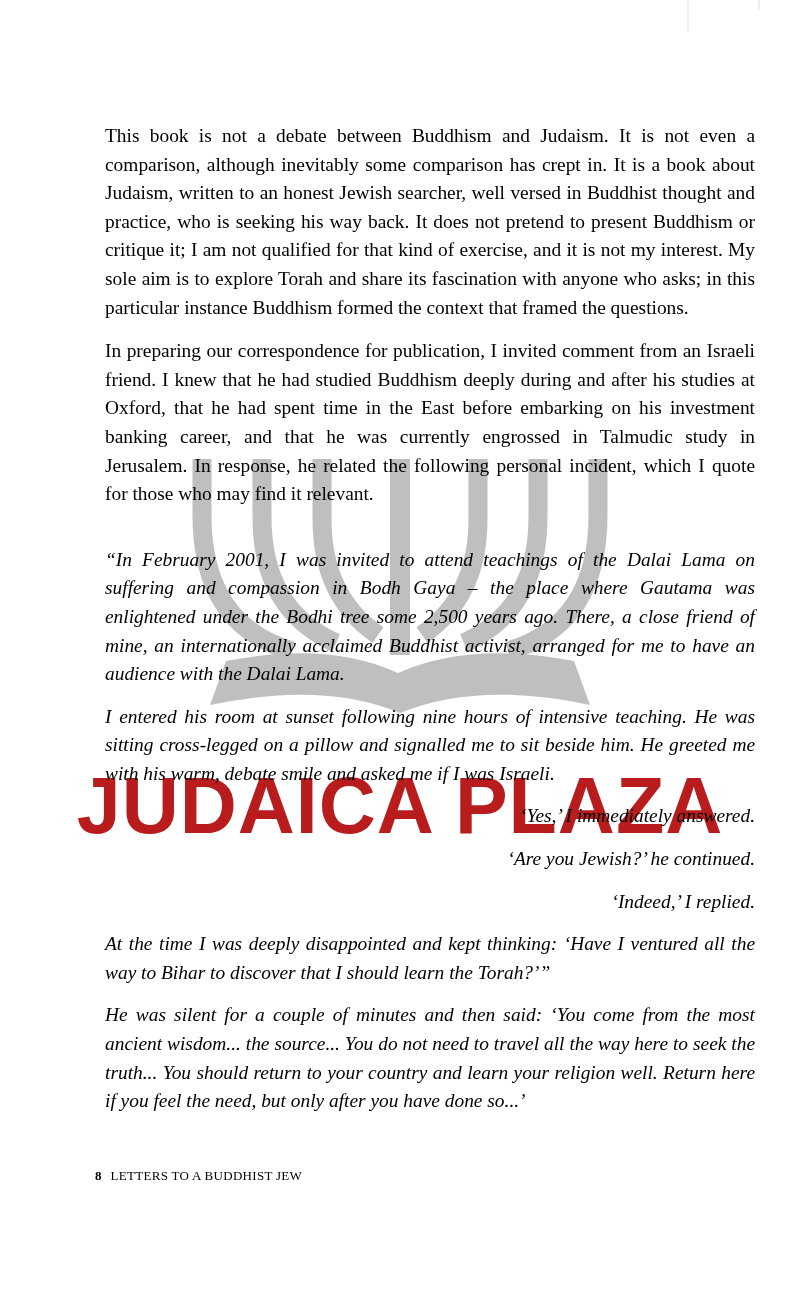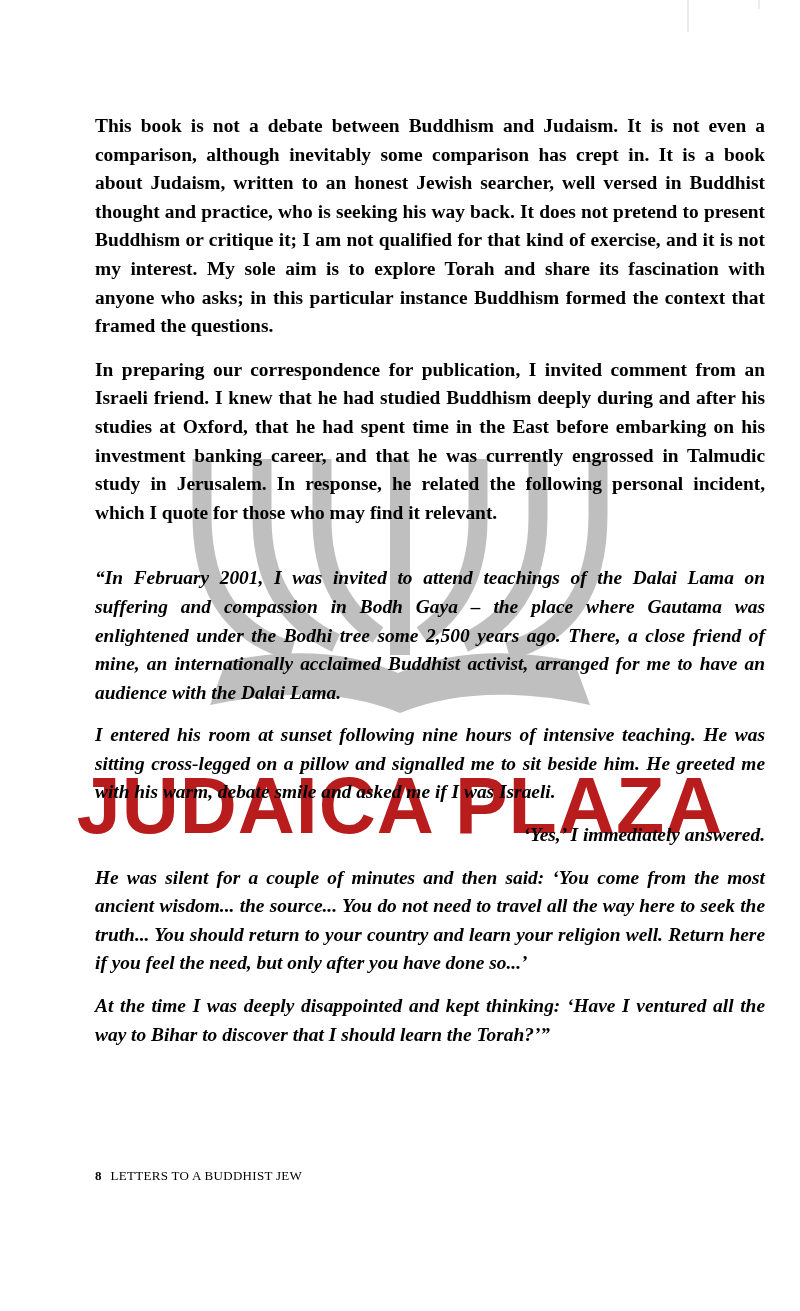--- a/index.html
+++ b/index.html
@@ -48,26 +48,25 @@
 
   
   .content {
     position: absolute;
     left: 95px;
     top: 112px;
     width: 670px;
     z-index: 2;
   }
   p {
-    margin: 0;
+    margin: 10px;
     text-align: justify;
     text-justify: inter-word;
     font-size: 19.4px;
     line-height: 28.6px;
-    font-weight: bold;
   }
   .body-para { margin-bottom: 15px; }
   .quote-block { margin-top: 37px; }
   .quote-para {
     font-style: italic;
     margin-bottom: 14px;
   }
   .quote-para.short { text-align: right; }
   .quote-para:last-child { margin-bottom: 0; }
 
@@ -129,22 +128,24 @@
 
   <div class="content">
 
     <p class="body-para">This book is not a debate between Buddhism and Judaism. It is not even a comparison, although inevitably some comparison has crept in. It is a book about Judaism, written to an honest Jewish searcher, well versed in Buddhist thought and practice, who is seeking his way back. It does not pretend to present Buddhism or critique it; I am not qualified for that kind of exercise, and it is not my interest. My sole aim is to explore Torah and share its fascination with anyone who asks; in this particular instance Buddhism formed the context that framed the questions.</p>
     <p class="body-para">In preparing our correspondence for publication, I invited comment from an Israeli friend. I knew that he had studied Buddhism deeply during and after his studies at Oxford, that he had spent time in the East before embarking on his investment banking career, and that he was currently engrossed in Talmudic study in Jerusalem. In response, he related the following personal incident, which I quote for those who may find it relevant.</p>
 
     <div class="quote-block">
       <p class="quote-para">“In February 2001, I was invited to attend teachings of the Dalai Lama on suffering and compassion in Bodh Gaya – the place where Gautama was enlightened under the Bodhi tree some 2,500 years ago. There, a close friend of mine, an internationally acclaimed Buddhist activist, arranged for me to have an audience with the Dalai Lama.</p>
       <p class="quote-para">I entered his room at sunset following nine hours of intensive teaching. He was sitting cross-legged on a pillow and signalled me to sit beside him. He greeted me with his warm, debate smile and asked me if I was Israeli.</p>
       <p class="quote-para short">‘Yes,’ I immediately answered.</p>
+      <p class="quote-para short">‘Are you Jewish?’ he continued.</p>
+      <p class="quote-para short">‘Indeed,’ I replied.</p>
+      <p class="quote-para">At the time I was deeply disappointed and kept thinking: ‘Have I ventured all the way to Bihar to discover that I should learn the Torah?’”</p>
       <p class="quote-para">He was silent for a couple of minutes and then said: ‘You come from the most ancient wisdom... the source... You do not need to travel all the way here to seek the truth... You should return to your country and learn your religion well. Return here if you feel the need, but only after you have done so...’</p>
-      <p class="quote-para">At the time I was deeply disappointed and kept thinking: ‘Have I ventured all the way to Bihar to discover that I should learn the Torah?’”</p>
     </div>
   </div>
 
   <div class="footer">
     <span class="folio">8</span><span class="running-title">LETTERS TO A BUDDHIST JEW</span>
   </div>
 
 </div>
 
 </body></html>

